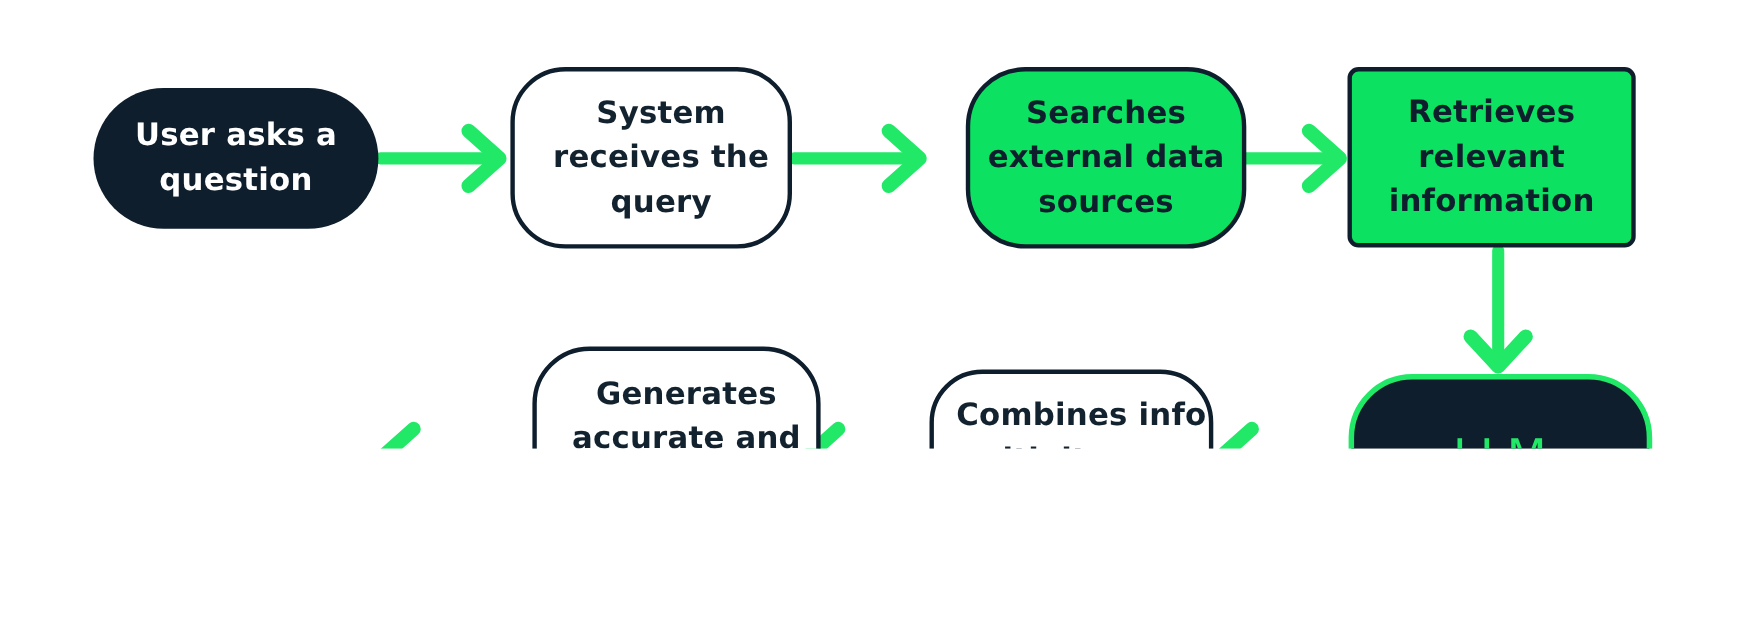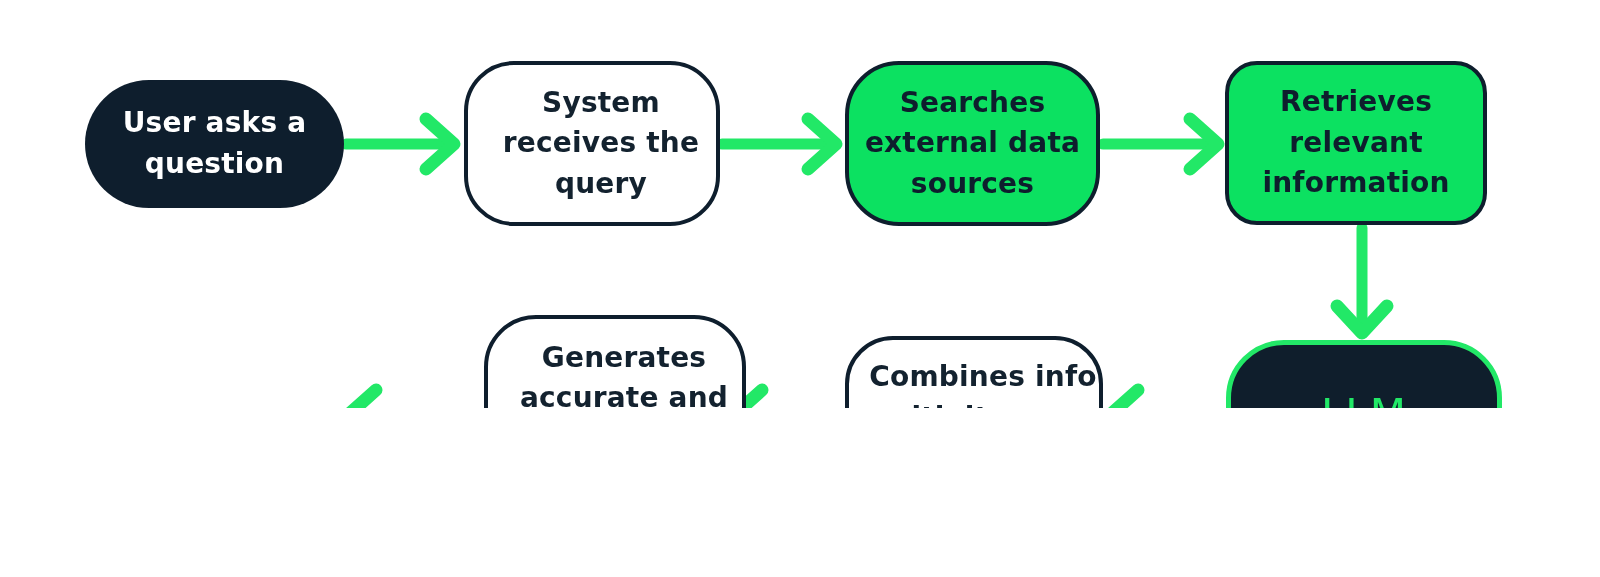--- a/index.html
+++ b/index.html
@@ -33,22 +33,22 @@
   .llm-box .label{
     font-weight:400;
     font-size:42px;
     line-height:1;
     letter-spacing:1px;
     white-space:nowrap;
   }
   
   #n1{ left:85px;  top:80px;  width:259px; height:128px; border-radius:64px; }
   #n2{ left:464px; top:61px;  width:256px; height:165px; border-radius:50px; }
-  #n3{ left:845px; top:61px;  width:255px; height:165px; border-radius:54px; }
-  #n4{ left:1225px;top:61px;  width:262px; height:164px; border-radius:32px; }
+  #n3{ left:878px; top:61px;  width:255px; height:165px; border-radius:54px; }
+  #n4{ left:1225px;top:61px;  width:262px; height:164px; border-radius:10px; }
   #n5{ left:1226px;top:340px; width:276px; height:150px; border-radius:58px; }
   #n6{ left:845px; top:336px; width:258px; height:164px; border-radius:48px; }
   #n7{ left:464px; top:315px; width:262px; height:205px; border-radius:52px;margin-left:20px; }
   #n8{ left:83px;  top:343px; width:260px; height:158px; border-radius:79px; }
   #n7 .label{ line-height:1.42; }
   .arrows{
     position:absolute; left:0; top:0; width:1600px; height:577px;
     pointer-events:none;
   }
   .arrows path{

